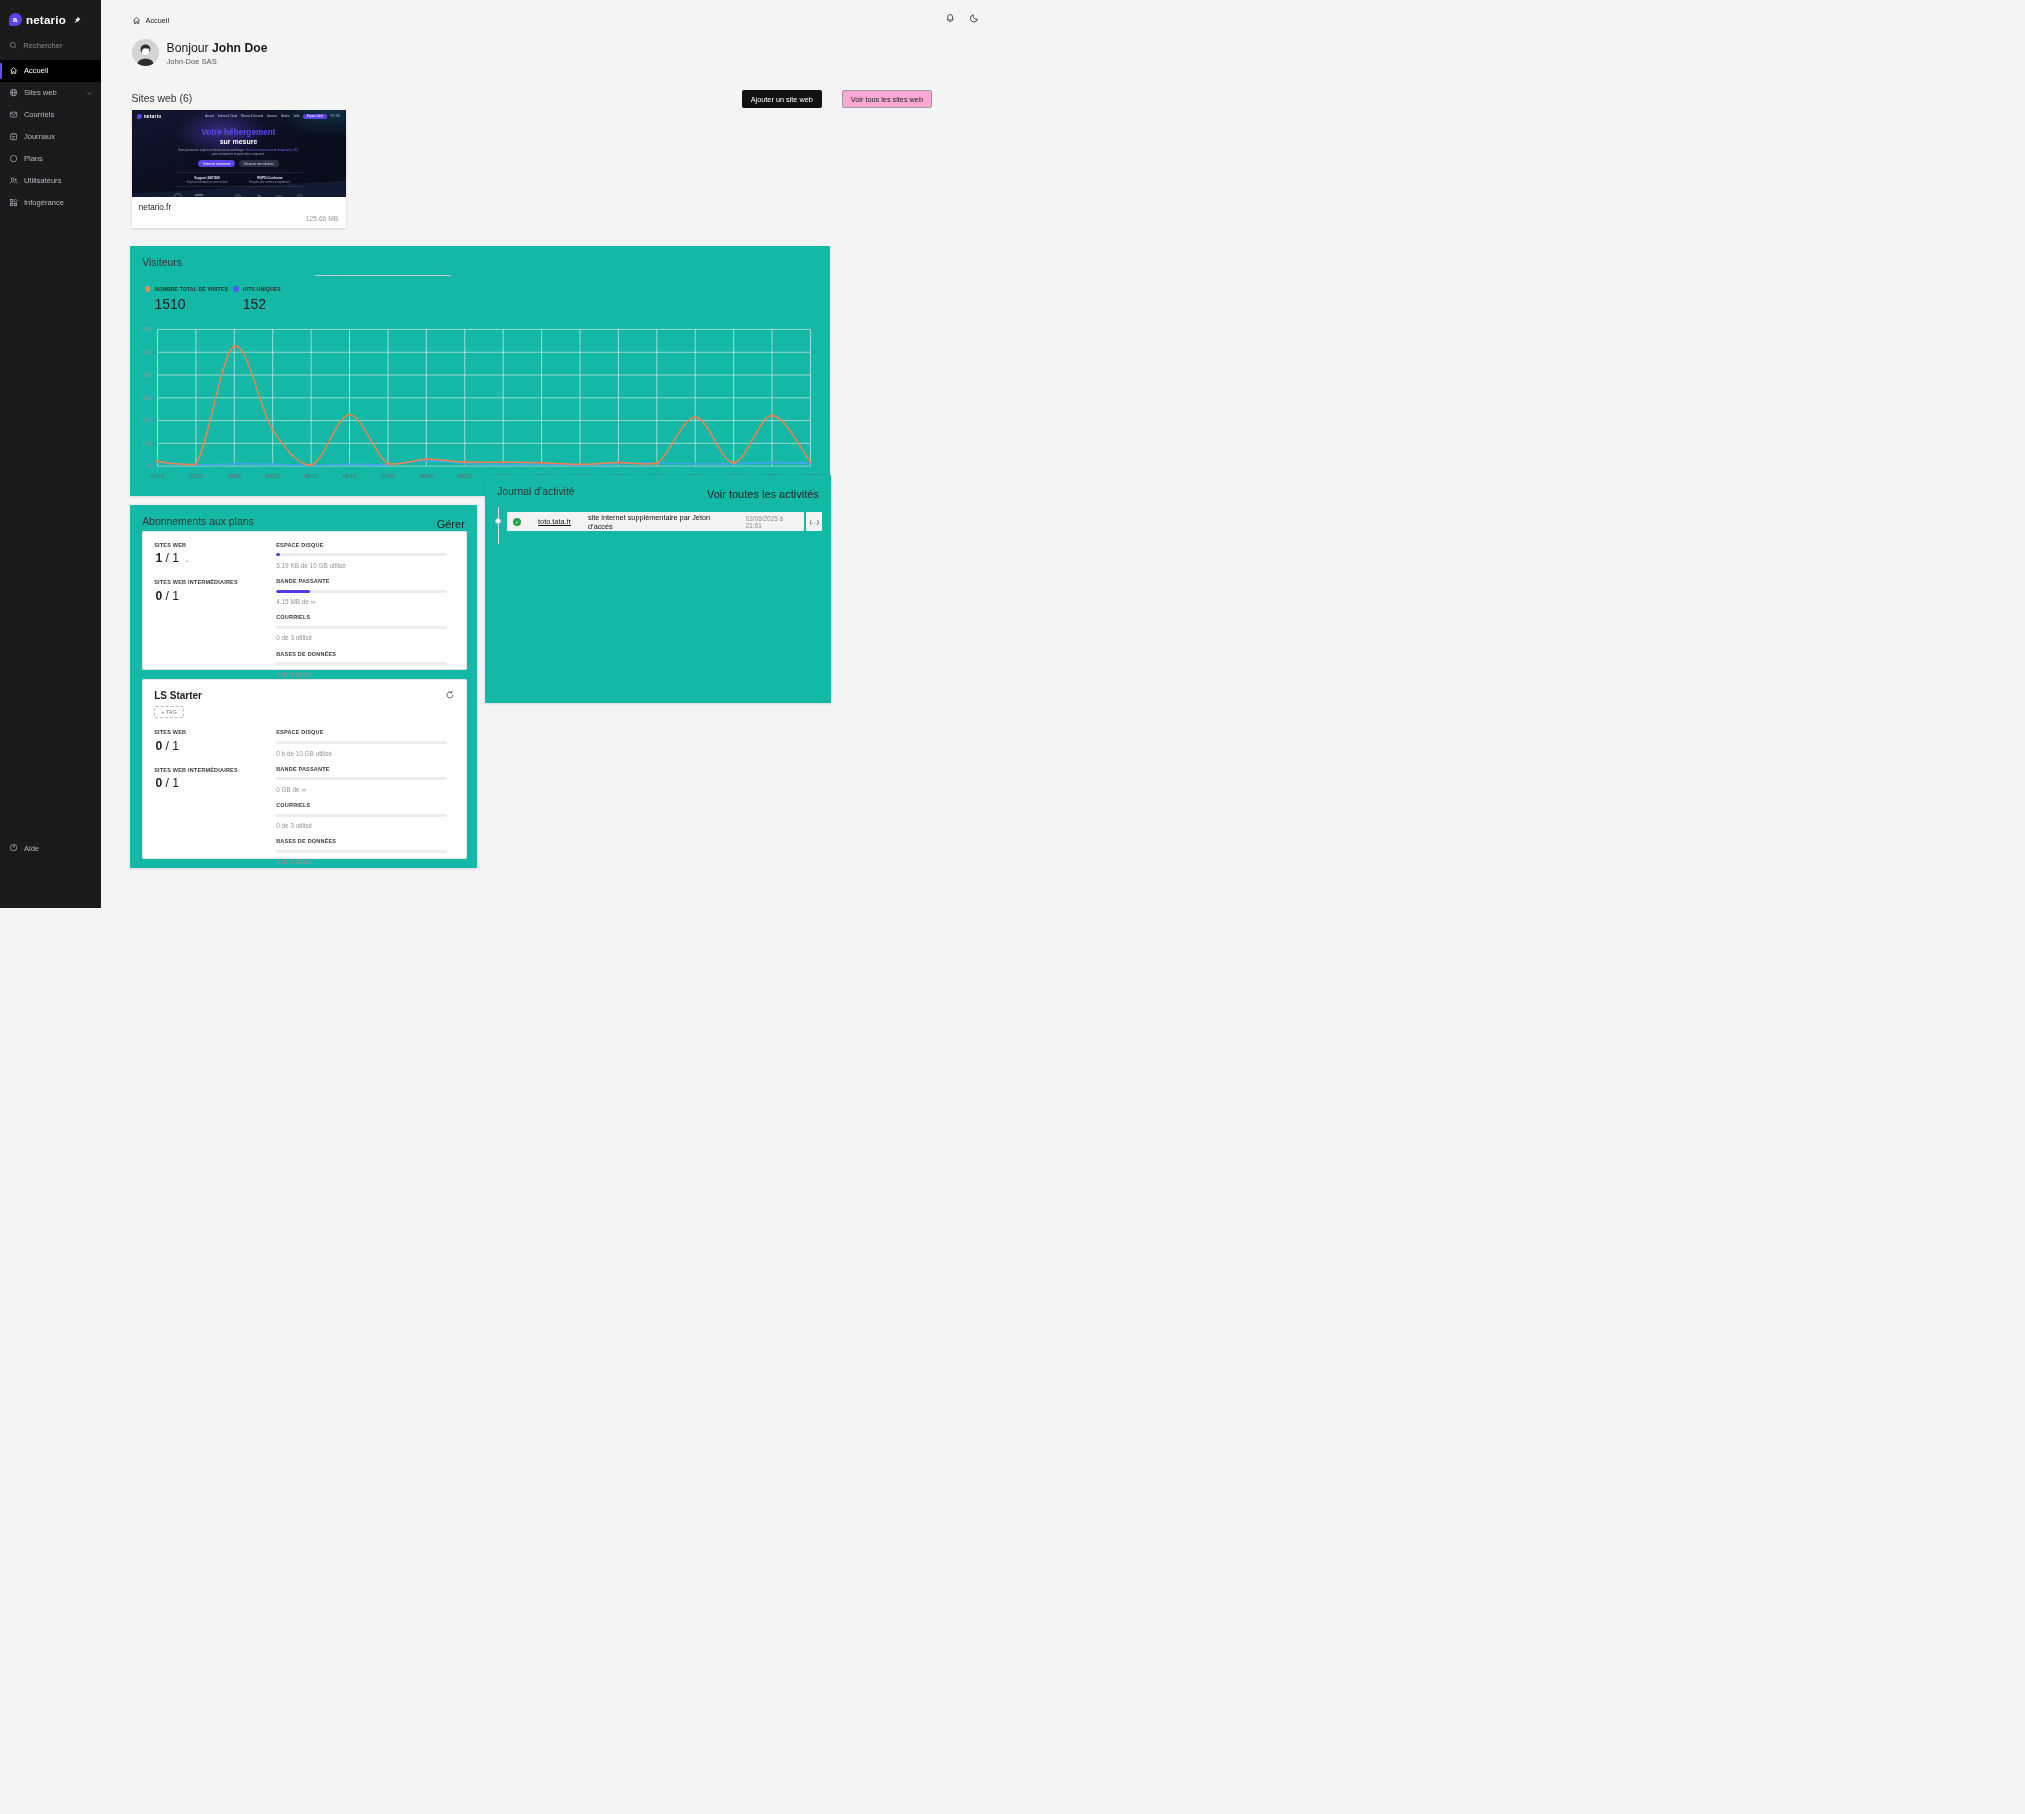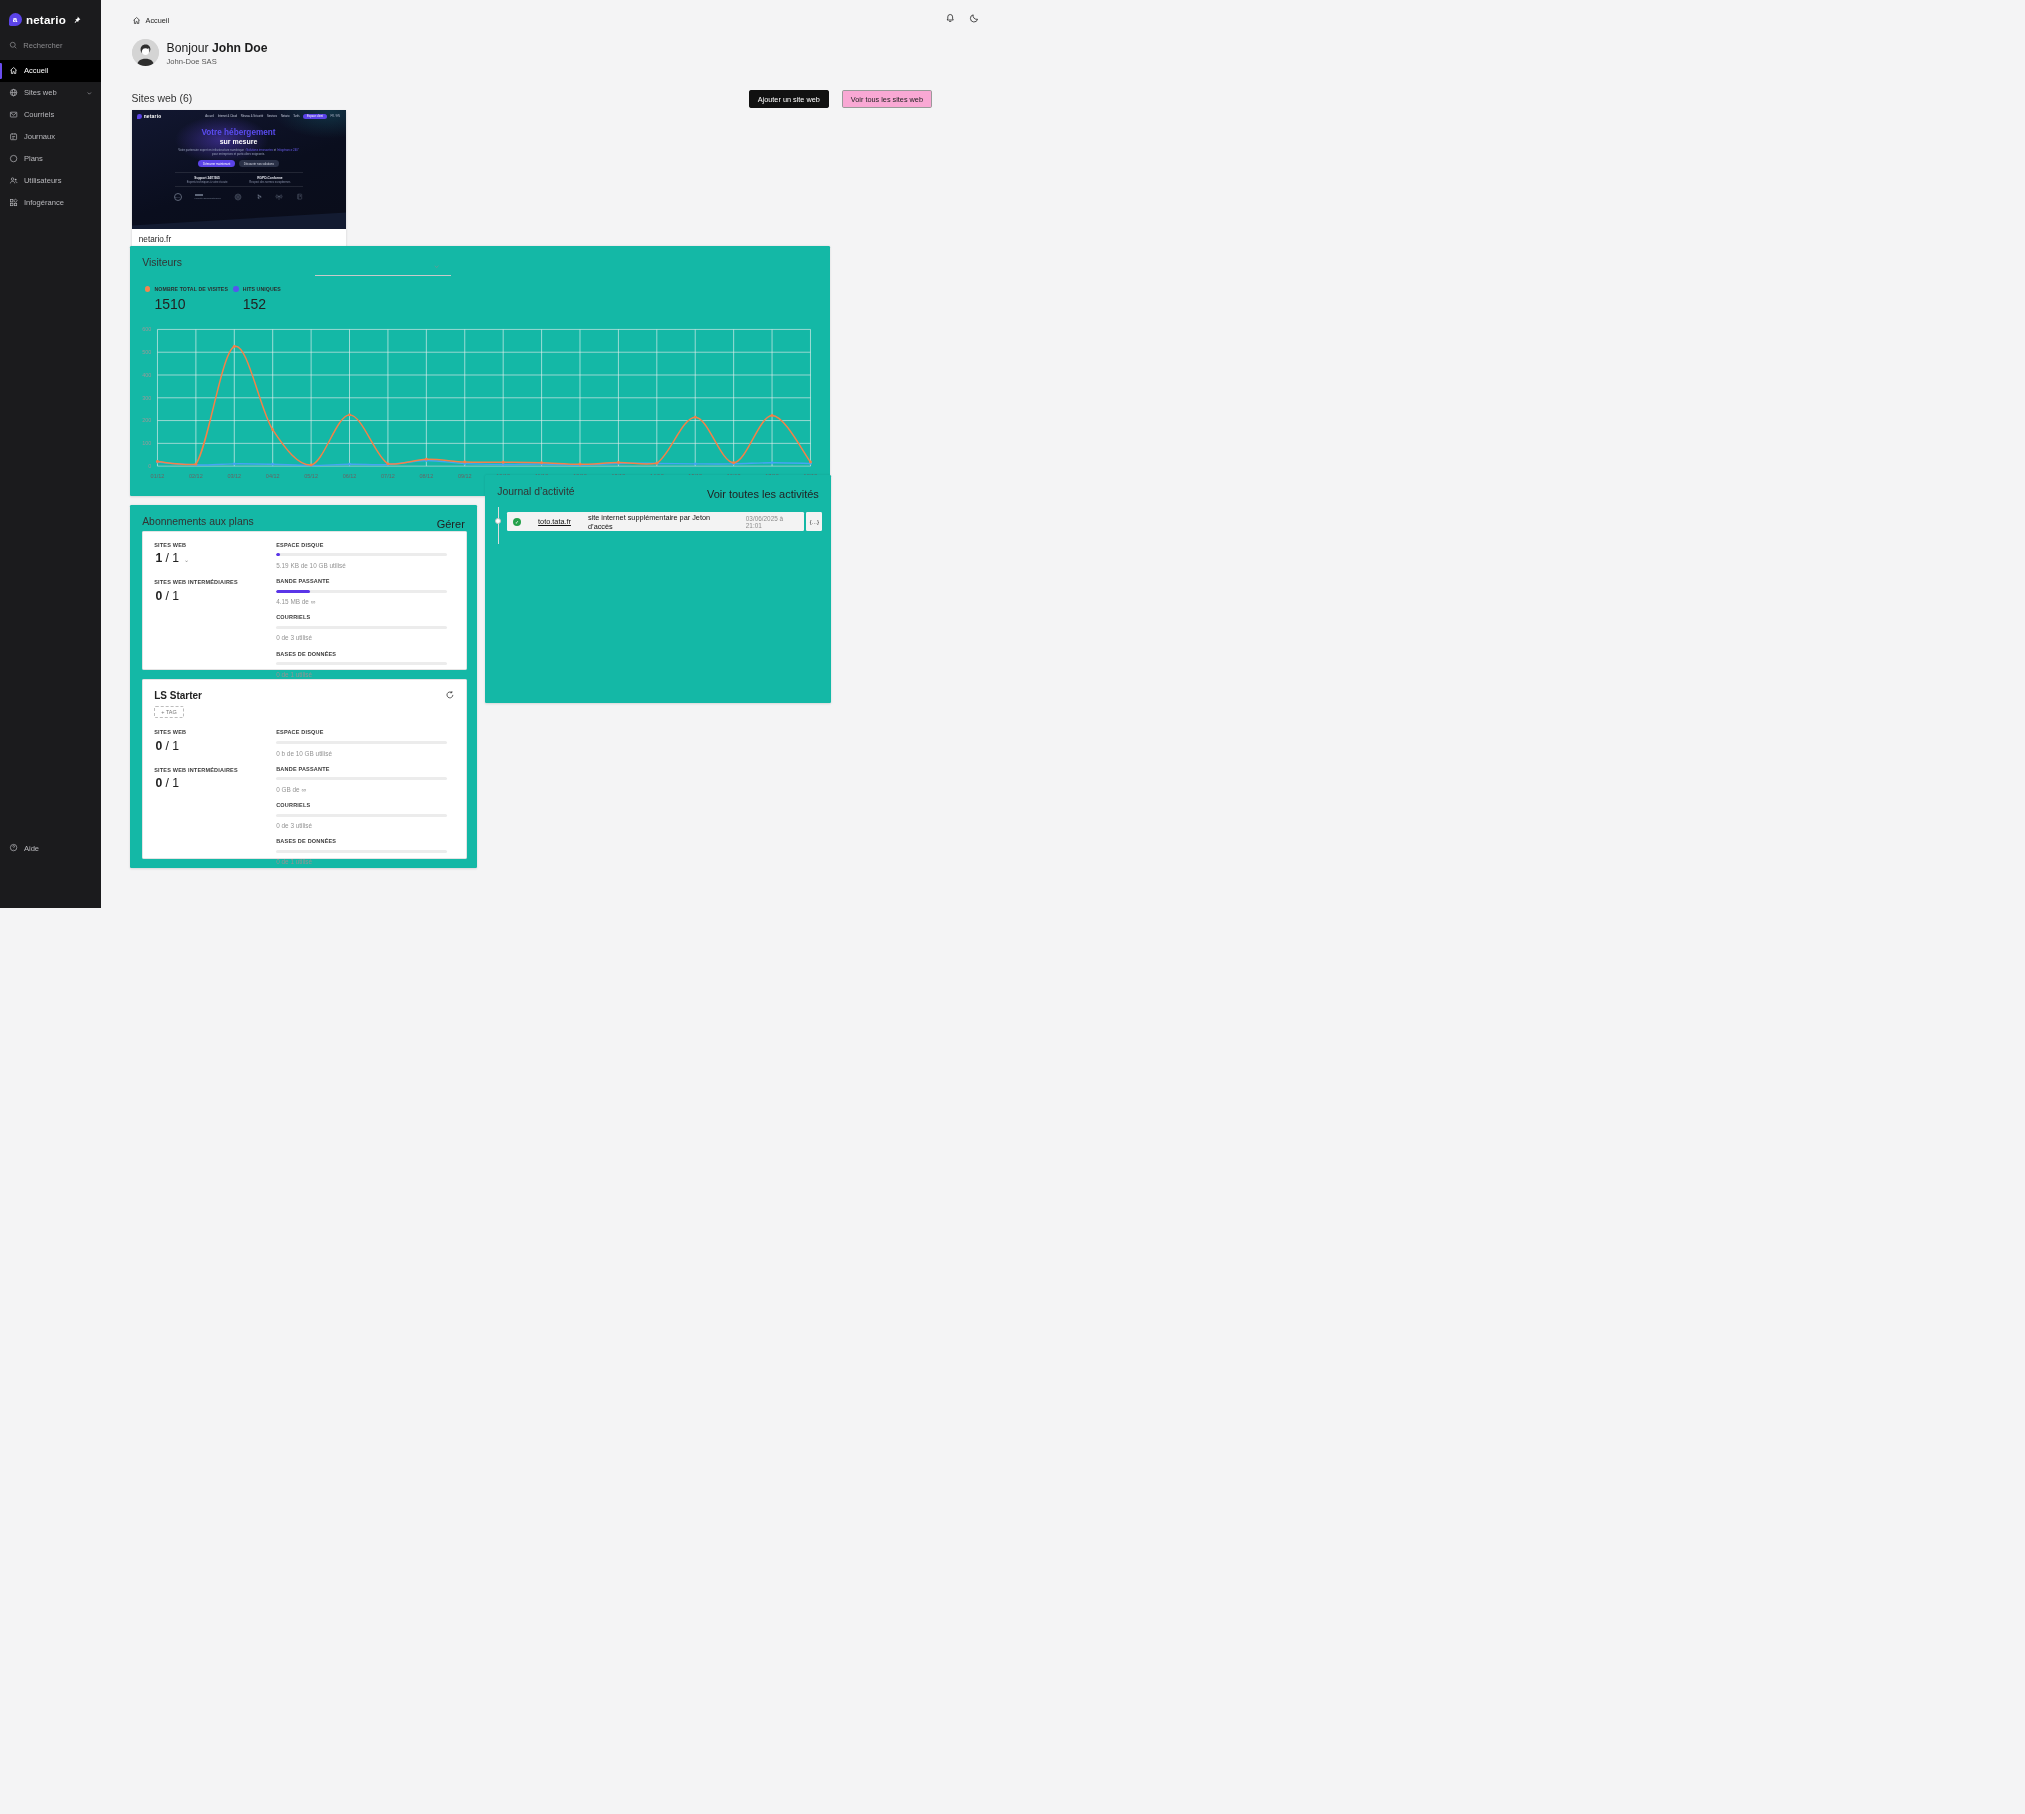--- a/index.html
+++ b/index.html
@@ -30,28 +30,28 @@
 
   .greeting { position:absolute; left:30.5px; top:39px; display:flex; gap:8px; }
   .avatar { width:27px; height:27px; border-radius:50%; background:#d4d4d4; overflow:hidden; flex:0 0 auto; }
   .greet-title { font-size:12.2px; color:#1c1c1c; margin-top:1.8px; }
   .greet-title .light { font-weight:400; }
   .greet-title .bold { font-weight:700; }
   .greet-company { font-size:7.6px; color:#555; margin-top:2.4px; }
 
   .section-title { font-size:10.4px; font-weight:400; color:#333; }
   .sites-title { position:absolute; left:30.5px; top:93px; }
-  .sites-actions { position:absolute; top:90px; right:81px; display:flex; gap:13px; }
+  .sites-actions { position:absolute; top:90px; right:81px; display:flex; gap:20px; }
   .btn { font-size:7.3px; padding:3.7px 8px; border-radius:1.8px; cursor:pointer; font-family:inherit; }
   .btn-dark { background:#111; color:#fff; border:0.6px solid #111; }
   .btn-light { background:#f9a8d4; color:#222; border:0.6px solid #9a9a9a; }
 
   
   .site-card { position:absolute; left:30.5px; top:110px; width:214px; background:#fff; box-shadow:0 0.6px 2.4px rgba(0,0,0,.15); cursor:pointer; }
-  .thumb { position:relative; height:119px; overflow:hidden;
+  .thumb { position:relative; height:87px; overflow:hidden;
     background:
       radial-gradient(67px 34px at 42% 25%, rgba(88,62,205,.55), transparent 70%),
       radial-gradient(79px 37px at 92% 2%, rgba(26,112,128,.35), transparent 70%),
       linear-gradient(160deg,#121731 0%,#0a0e1e 55%,#0a0d1a 100%); }
   .thumb::after { content:""; position:absolute; left:-7.3px; right:-7.3px; bottom:-18.3px; height:28px; background:#131b31; transform:rotate(-3.5deg); }
   .t-nav { display:flex; align-items:center; padding:3.7px 5.5px; gap:2.4px; }
   .t-logo { display:flex; align-items:center; gap:1.8px; }
   .t-logo i { width:4.9px; height:4.9px; background:#5b43e8; border-radius:2.4px 2.4px 2.4px 0.6px; }
   .t-logo b { color:#fff; font-size:4.9px; font-weight:600; letter-spacing:0.2px; }
   .t-links { display:flex; gap:3.7px; margin-left:auto; align-items:center; }

